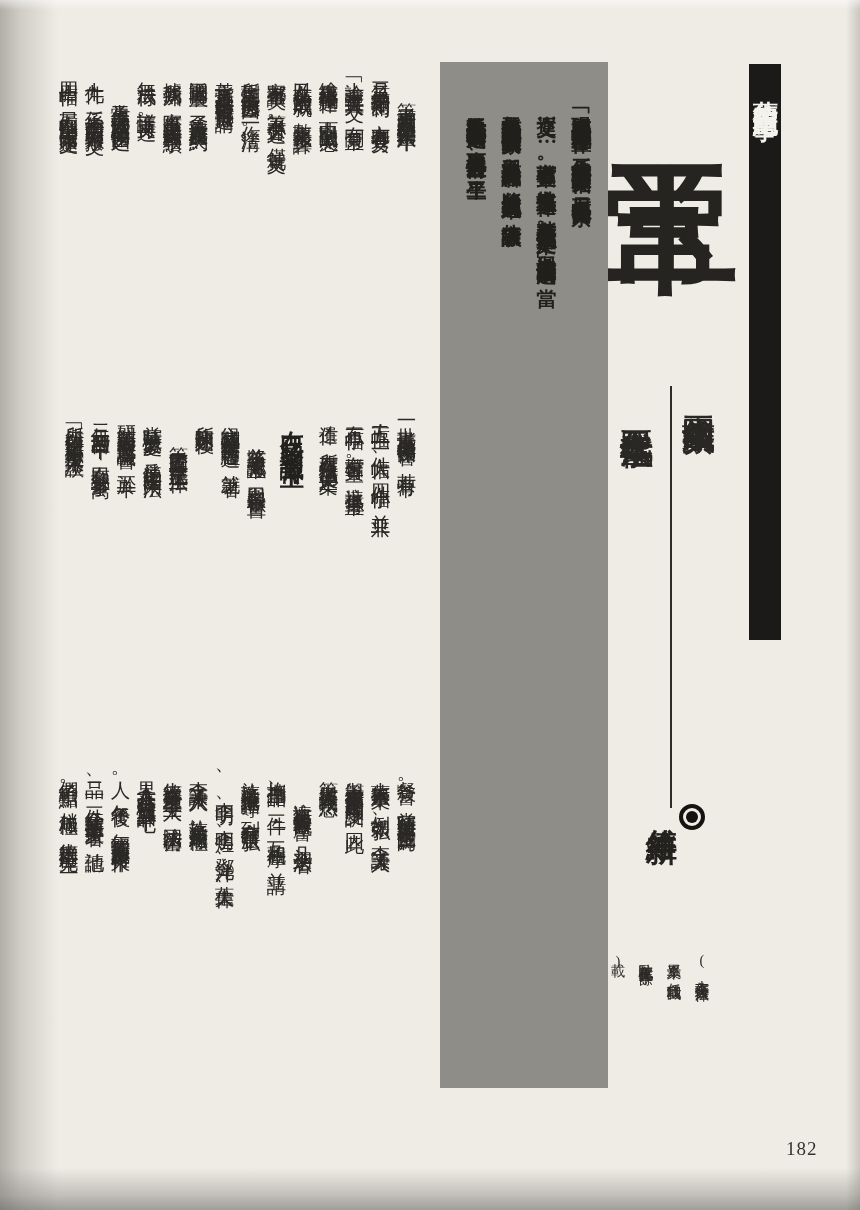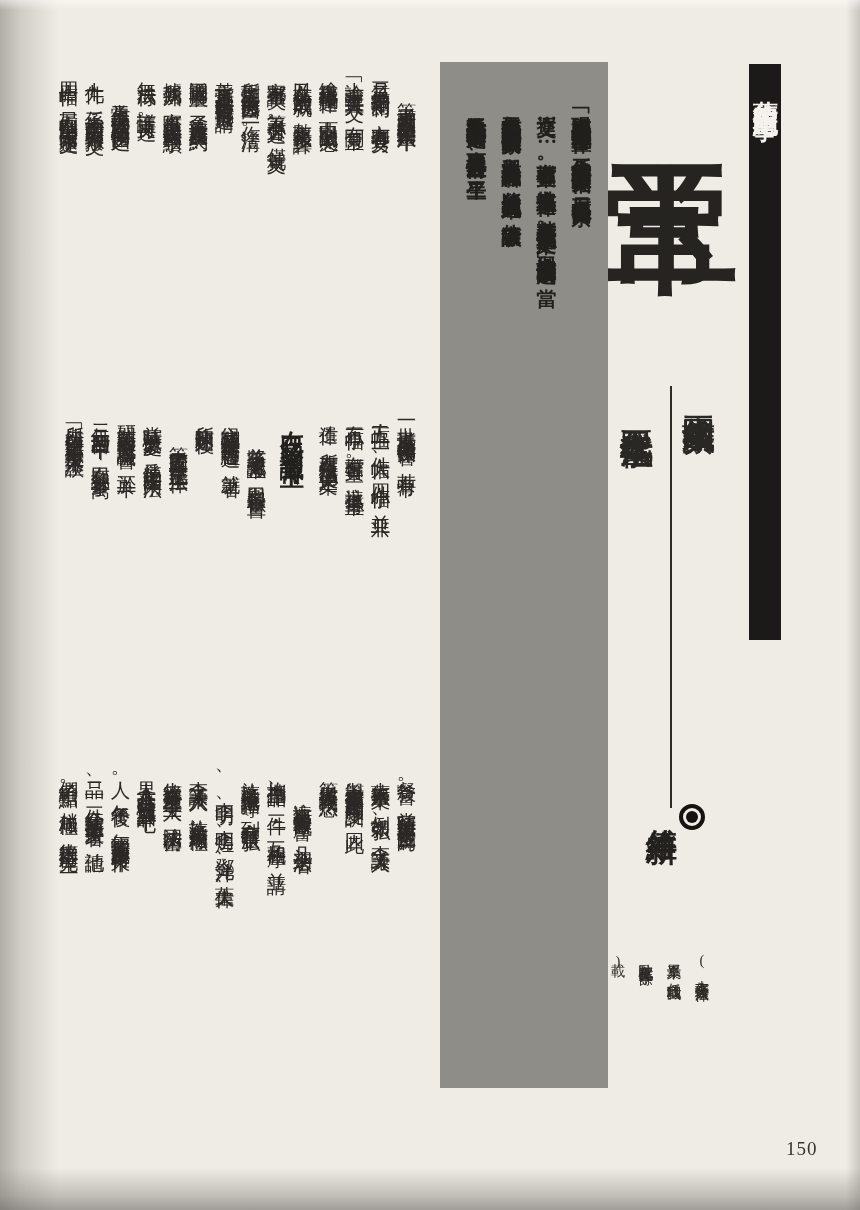--- a/index.html
+++ b/index.html
@@ -190,15 +190,15 @@
     <div class="col">旅法名畫家批評指導。到會有留法張弘</div>
     <div class="col">、李明明、李明煌、鄧允泮、葉大偉、</div>
     <div class="col">李文謙等十八人,旅法名畫家趙無極、</div>
     <div class="col">朱德群夫婦及常玉等十三人。法國藝術</div>
     <div class="col">界人士八人及當時駐法人員共計四十七</div>
     <div class="col">人。午餐後,年輕習藝術朋友將帶來作</div>
     <div class="col">品二、三件拿給旅法前輩畫家看,請他</div>
     <div class="col">們給予指點。趙無極,朱德群兩位先生</div>
   </div>
 
-  <div class="page-number">150</div>
+  <div class="page-number">182</div>
 
 </div>
 
 </body></html>

